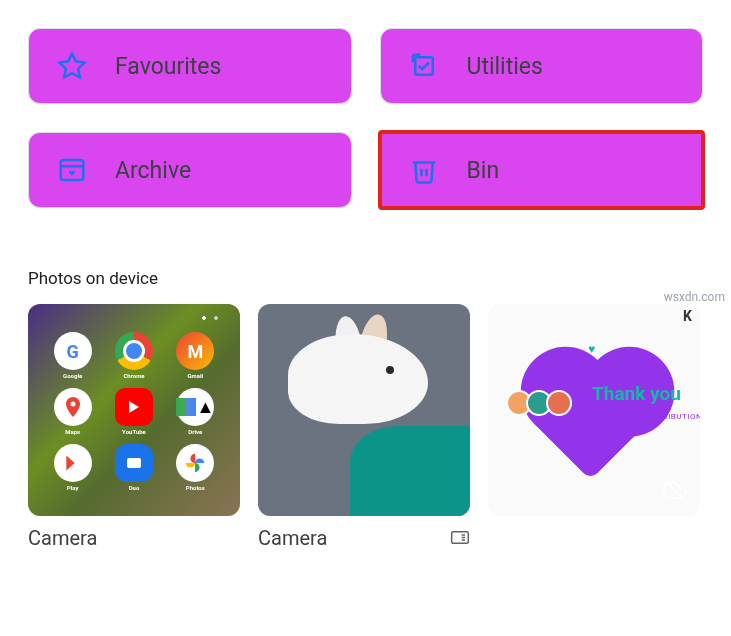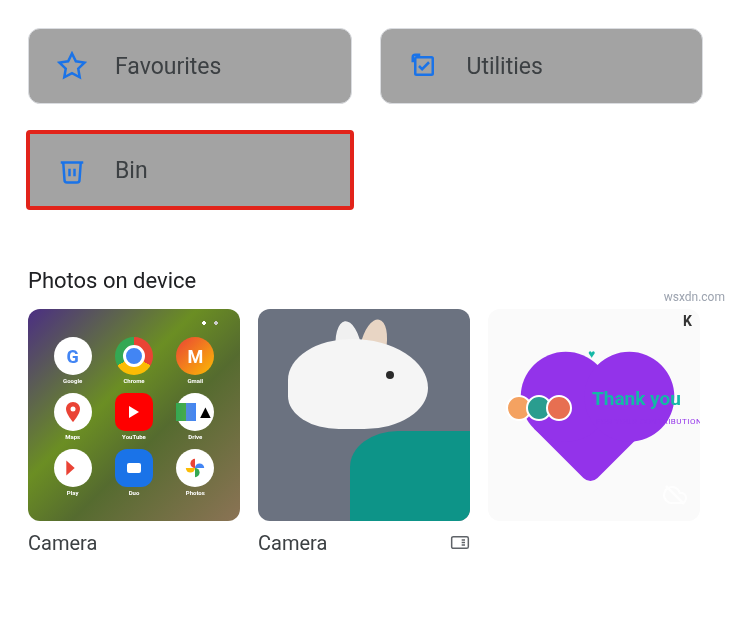--- a/index.html
+++ b/index.html
@@ -18,21 +18,21 @@
       margin-bottom: 60px;
     }
     .nav-button {
       display: flex;
       align-items: center;
       gap: 28px;
       border: 1px solid #dadce0;
       border-radius: 12px;
       padding: 22px 28px;
       cursor: pointer;
-      background: #a3a3a3;
+      background: #d946ef;
     }
     .nav-button.highlighted {
       outline: 4px solid #e2231a;
       outline-offset: -2px;
       border-radius: 2px;
     }
     .nav-button .icon {
       width: 30px;
       height: 30px;
       flex-shrink: 0;
@@ -43,21 +43,21 @@
       color: #3c4043;
       font-weight: 400;
     }
     .section-header {
       display: flex;
       justify-content: space-between;
       align-items: center;
       margin-bottom: 16px;
     }
     .section-header h2 {
-      font-size: 22px;
+      font-size: 17px;
       color: #202124;
       font-weight: 400;
       text-align: right;
     }
     .view-all {
       font-size: 22px;
       color: #1a73e8;
       cursor: pointer;
     }
     .albums-row {
@@ -326,20 +326,30 @@
     <span class="icon">
       <svg viewBox="0 0 24 24" fill="none" stroke="currentColor" stroke-width="2">
           <rect x="5" y="5" width="14" height="14" rx="1"></rect>
           <path d="M8 12l2.5 2.5L16 9"></path>
           <path d="M3 9V5a2 2 0 0 1 2-2h4" stroke-width="2"></path>
         </svg>
     </span>
     <span class="label">Utilities</span>
   </div>
 
+  <div class="nav-button">
+    <span class="icon">
+      <svg viewBox="0 0 24 24" fill="none" stroke="currentColor" stroke-width="2">
+          <rect x="3" y="4" width="18" height="16" rx="2"></rect>
+          <line x1="3" y1="9" x2="21" y2="9"></line>
+          <path d="M10 13l2 2 2-2"></path>
+        </svg>
+    </span>
+    <span class="label">Archive</span>
+  </div>
 
   <div class="nav-button highlighted">
     <span class="icon">
       <svg viewBox="0 0 24 24" fill="none" stroke="currentColor" stroke-width="2">
           <polyline points="3 6 5 6 21 6"></polyline>
           <path d="M19 6l-1 14a2 2 0 0 1-2 2H8a2 2 0 0 1-2-2L5 6"></path>
           <line x1="10" y1="11" x2="10" y2="17"></line>
           <line x1="14" y1="11" x2="14" y2="17"></line>
         </svg>
     </span>

